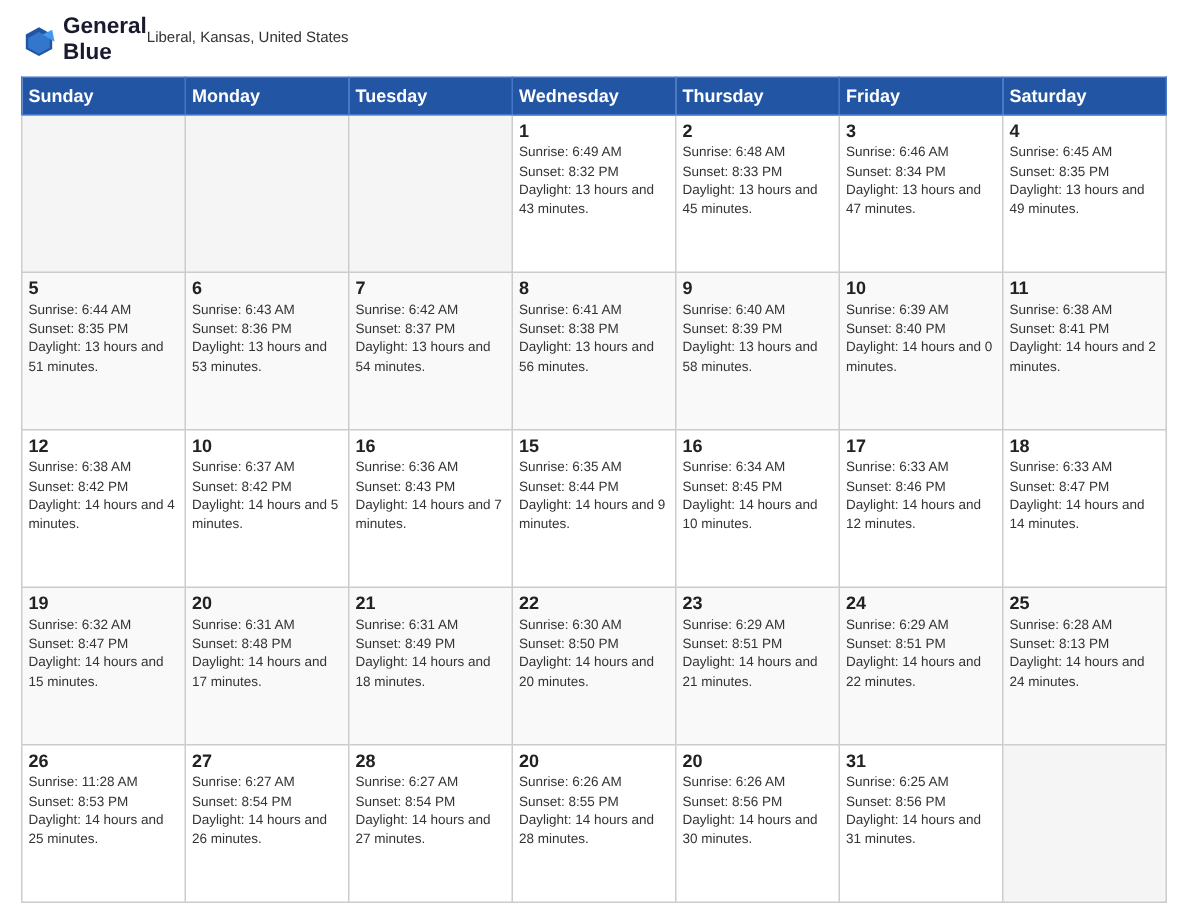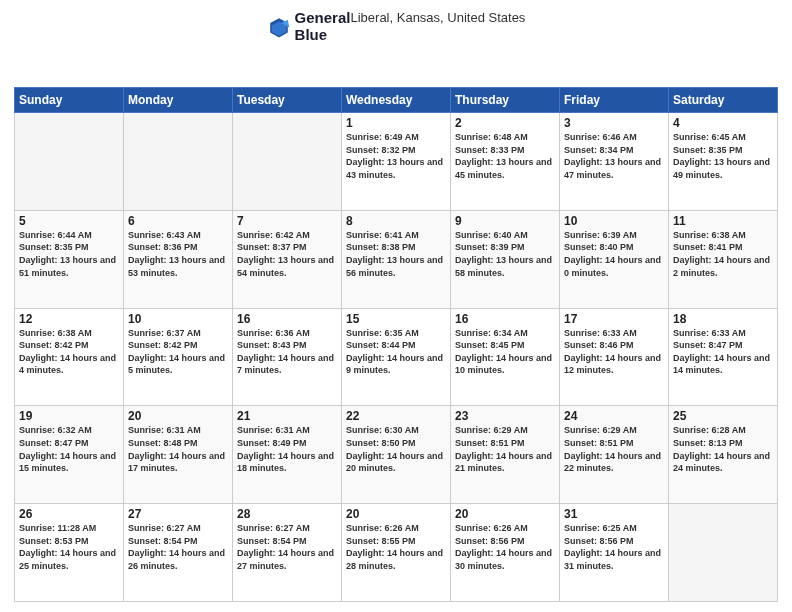--- a/index.html
+++ b/index.html
@@ -12,21 +12,21 @@
     }
     .page {
       width: 792px;
       height: 612px;
       padding: 10px 14px;
       display: flex;
       flex-direction: column;
     }
     .header {
       display: flex;
-      justify-content: center;
+      justify-content: flex-start;
       align-items: flex-start;
       margin-bottom: 8px;
     }
     .logo {
       display: flex;
       align-items: center;
       gap: 2px;
     }
     .logo-text {
       font-size: 15px;
@@ -45,31 +45,30 @@
     .title-block {
       text-align: right;
     }
     .month-title {
       font-size: 32px;
       font-weight: bold;
       color: #1a1a2e;
       line-height: 1;
     }
     .location {
-      font-size: 13px;
+      font-size: 10px;
       color: #333;
-      margin-top: 0;
+      margin-top: 10px;
     }
     .calendar {
       flex: 1;
       border: 1px solid #ccc;
       border-collapse: collapse;
       width: 100%;
       table-layout: fixed;
-      margin-top: 36px;
     }
     .calendar th {
       background: #2255a4;
       color: #fff;
       font-size: 12px;
       font-weight: bold;
       padding: 5px 4px;
       text-align: left;
       border: 1px solid #4477cc;
     }
@@ -87,21 +86,20 @@
     .day-number {
       font-size: 12px;
       font-weight: bold;
       color: #222;
       margin-bottom: 1px;
     }
     .day-info {
       font-size: 9px;
       line-height: 1.4;
       color: #333;
-      font-weight: bold;
     }
     .row-shade {
       background: #f9f9f9;
     }
   </style>
 </head>
 <body>
 
 <div class="page">
   <div class="header">

